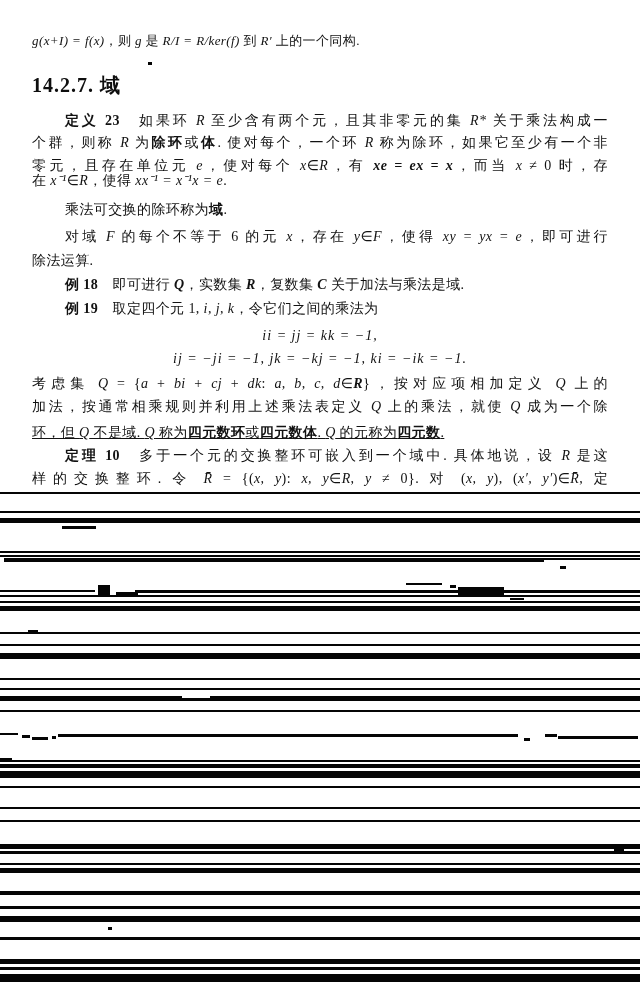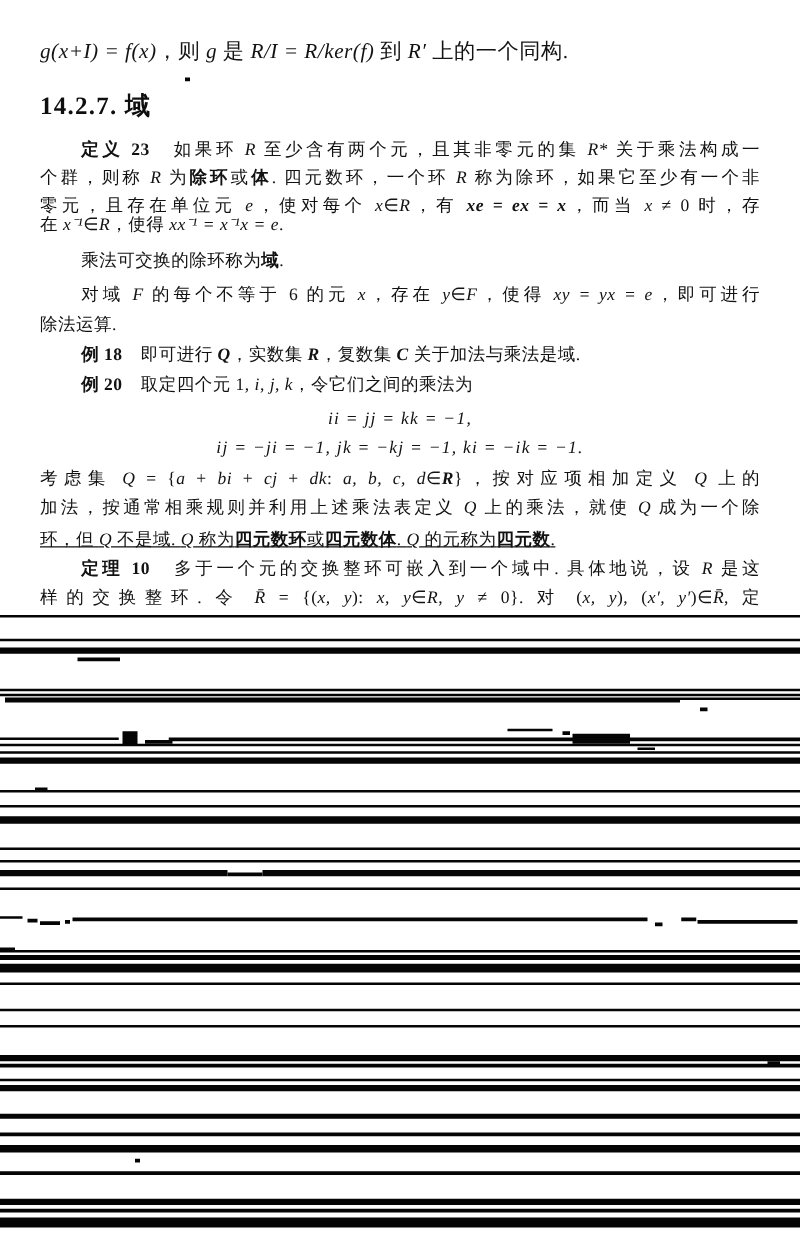--- a/index.html
+++ b/index.html
@@ -33,30 +33,30 @@
     position:absolute;
     background:#050505;
   }
 </style>
 </head>
 <body>
 
 <div id="page">
   <div id="section-heading">14.2.7. 域</div>
   <div id="text-layer">
-      <div class="tl left" style="top: 30px; font-size: 17px;"><span class="i">g(x+I) = f(x)</span><span class="">，则 </span><span class="i">g</span><span class=""> 是 </span><span class="i">R/I = R/ker(f)</span><span class=""> 到 </span><span class="i">R′</span><span class=""> 上的一个同构.</span></div>
+      <div class="tl left" style="top: 30px; font-size: 13px;"><span class="i">g(x+I) = f(x)</span><span class="">，则 </span><span class="i">g</span><span class=""> 是 </span><span class="i">R/I = R/ker(f)</span><span class=""> 到 </span><span class="i">R′</span><span class=""> 上的一个同构.</span></div>
       <div class="tl justify indent" style="top: 110px;"><span class="b ">定义 23</span><span class="">　如果环 </span><span class="i">R</span><span class=""> 至少含有两个元，且其非零元的集 </span><span class="i">R*</span><span class=""> 关于乘法构成一</span></div>
-      <div class="tl justify" style="top: 132px;"><span class="">个群，则称 </span><span class="i">R</span><span class=""> 为</span><span class="b ">除环</span><span class="">或</span><span class="b ">体</span><span class="">. 四元数环，一个环 </span><span class="i">R</span><span class=""> 称为除环，如果它至少有一个非</span></div>
+      <div class="tl justify" style="top: 132px;"><span class="">个群，则称 </span><span class="i">R</span><span class=""> 为</span><span class="b ">除环</span><span class="">或</span><span class="b ">体</span><span class="">. 使对每个，一个环 </span><span class="i">R</span><span class=""> 称为除环，如果它至少有一个非</span></div>
       <div class="tl justify" style="top: 155px;"><span class="">零元，且存在单位元 </span><span class="i">e</span><span class="">，使对每个 </span><span class="i">x</span><span class="">∈</span><span class="i">R</span><span class="">，有 </span><span class="b i">xe = ex = x</span><span class="">，而当 </span><span class="i">x</span><span class=""> ≠ 0 时，存</span></div>
       <div class="tl left" style="top: 170px;"><span class="">在 </span><span class="i">x⁻¹</span><span class="">∈</span><span class="i">R</span><span class="">，使得 </span><span class="i">xx⁻¹ = x⁻¹x = e</span><span class="">.</span></div>
       <div class="tl left indent" style="top: 199px;"><span class="">乘法可交换的除环称为</span><span class="b ">域</span><span class="">.</span></div>
       <div class="tl justify indent" style="top: 226px;"><span class="">对域 </span><span class="i">F</span><span class=""> 的每个不等于 6 的元 </span><span class="i">x</span><span class="">，存在 </span><span class="i">y</span><span class="">∈</span><span class="i">F</span><span class="">，使得 </span><span class="i">xy = yx = e</span><span class="">，即可进行</span></div>
       <div class="tl left" style="top: 250px; font-family: Liberation Serif, serif;"><span class="">除法运算.</span></div>
       <div class="tl left indent" style="top: 274px;"><span class="b ">例 18</span><span class="">　即可进行 </span><span class="b i">Q</span><span class="">，实数集 </span><span class="b i">R</span><span class="">，复数集 </span><span class="b i">C</span><span class=""> 关于加法与乘法是域.</span></div>
-      <div class="tl left indent" style="top: 298px;"><span class="b ">例 20</span><span class="">　取定四个元 1, </span><span class="i">i</span><span class="">, </span><span class="i">j</span><span class="">, </span><span class="i">k</span><span class="">，令它们之间的乘法为</span></div>
+      <div class="tl left indent" style="top: 298px;"><span class="b ">例 19</span><span class="">　取定四个元 1, </span><span class="i">i</span><span class="">, </span><span class="i">j</span><span class="">, </span><span class="i">k</span><span class="">，令它们之间的乘法为</span></div>
       <div class="tl center" style="top: 325px;"><span class="i">ii = jj = kk = −1,</span></div>
       <div class="tl center" style="top: 348px;"><span class="i">ij = −ji = −1,  jk = −kj = −1,  ki = −ik = −1.</span></div>
       <div class="tl justify" style="top: 373px;"><span class="">考虑集 </span><span class="i">Q</span><span class=""> = {</span><span class="i">a</span><span class=""> + </span><span class="i">bi</span><span class=""> + </span><span class="i">cj</span><span class=""> + </span><span class="i">dk</span><span class="">: </span><span class="i">a, b, c, d</span><span class="">∈</span><span class="b i">R</span><span class="">}，按对应项相加定义 </span><span class="i">Q</span><span class=""> 上的</span></div>
       <div class="tl justify" style="top: 396px;"><span class="">加法，按通常相乘规则并利用上述乘法表定义 </span><span class="i">Q</span><span class=""> 上的乘法，就使 </span><span class="i">Q</span><span class=""> 成为一个除</span></div>
       <div class="tl left" style="top: 422px; text-decoration: underline;"><span class="">环，但 </span><span class="i">Q</span><span class=""> 不是域. </span><span class="i">Q</span><span class=""> 称为</span><span class="b ">四元数环</span><span class="">或</span><span class="b ">四元数体</span><span class="">. </span><span class="i">Q</span><span class=""> 的元称为</span><span class="b ">四元数</span><span class="">.</span></div>
       <div class="tl justify indent" style="top: 445px;"><span class="b ">定理 10</span><span class="">　多于一个元的交换整环可嵌入到一个域中. 具体地说，设 </span><span class="i">R</span><span class=""> 是这</span></div>
       <div class="tl justify" style="top: 468px;"><span class="">样的交换整环. 令 </span><span class="i">R̄</span><span class=""> = {(</span><span class="i">x, y</span><span class="">): </span><span class="i">x, y</span><span class="">∈</span><span class="i">R</span><span class="">, </span><span class="i">y</span><span class=""> ≠ 0}. 对 (</span><span class="i">x, y</span><span class="">), (</span><span class="i">x′, y′</span><span class="">)∈</span><span class="i">R̄</span><span class="">, 定</span></div>
     </div>
   <div id="noise-layer">
       <div class="noise-bar" style="left: 148px; top: 62px; width: 4px; height: 3px; background: rgb(5, 5, 5);"></div>

